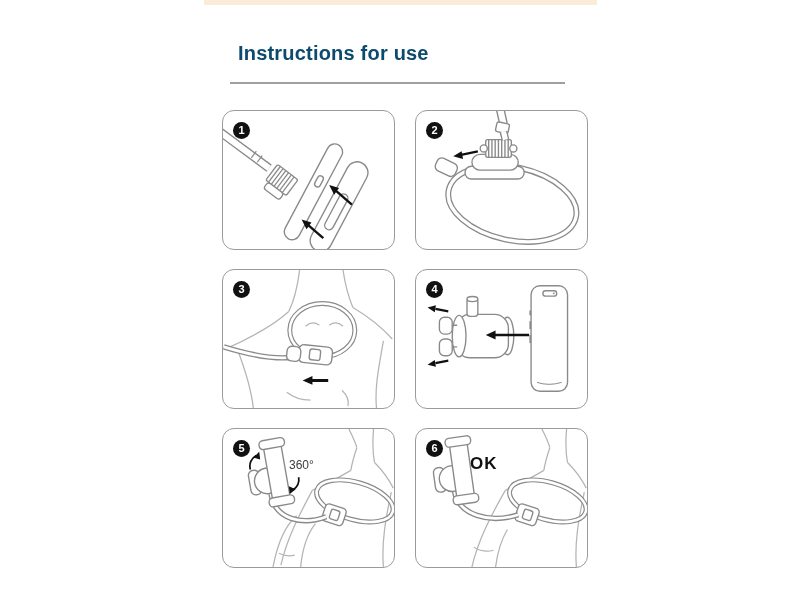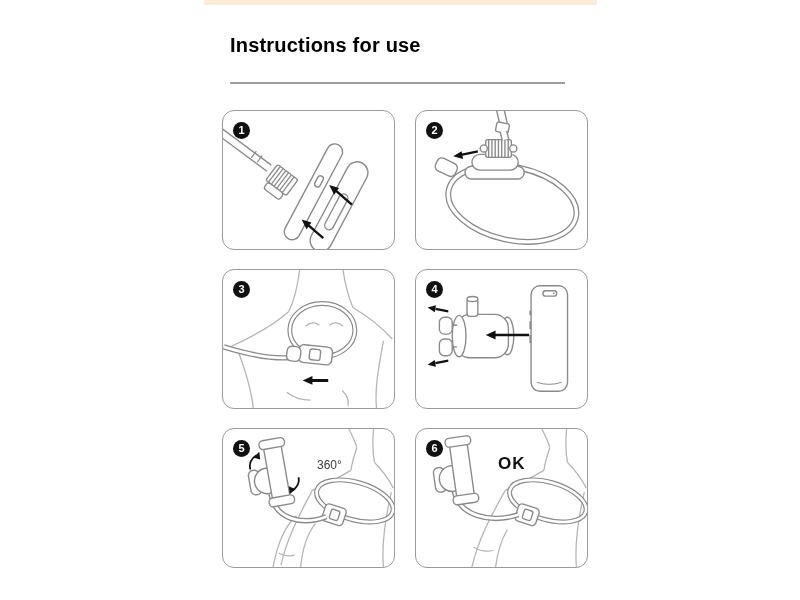--- a/index.html
+++ b/index.html
@@ -2,40 +2,40 @@
 <html><head>
 <meta charset="utf-8">
 <style>
   html,body{margin:0;padding:0;background:#ffffff;}
   .stage{
     position:relative;width:800px;height:600px;background:#ffffff;
     font-family:"Liberation Sans",sans-serif;overflow:hidden;
   }
   .top-strip{position:absolute;left:204px;top:0;width:393px;height:5px;background:#faecd9;}
   .title{
-    position:absolute;left:230px;top:34px;margin:0;
-    font-size:20px;font-weight:600;letter-spacing:.2px;color:#000000;
+    position:absolute;left:230px;top:34px;margin:8px;
+    font-size:20px;font-weight:600;letter-spacing:.2px;color:#0c4a6e;
   }
   .divider{position:absolute;left:230px;top:82px;width:335px;height:1.5px;background:#9f9f9f;}
   .grid{
     position:absolute;left:222px;top:110px;
     display:grid;grid-template-columns:173px 173px;grid-auto-rows:140px;
     column-gap:20px;row-gap:19px;
   }
   .panel{
     position:relative;box-sizing:border-box;background:#fff;
     border:1px solid #9b9b9b;border-radius:12px;overflow:hidden;
   }
   .panel svg{position:absolute;left:0;top:0;width:100%;height:100%;}
   .badge{
     position:absolute;left:10px;top:11px;width:17px;height:17px;z-index:2;
     background:#111;color:#fff;border-radius:50%;
     font-size:11px;font-weight:bold;line-height:17px;text-align:center;
   }
-  .cap{position:absolute;z-index:2;margin-left:28px;}
+  .cap{position:absolute;z-index:2;}
   .cap-360{left:66px;top:29px;font-size:12px;color:#3c3c3c;}
   .cap-ok{left:54px;top:25px;font-size:17px;font-weight:bold;color:#111;letter-spacing:1px;}
 </style>
 </head>
 <body>
 
 <div class="stage">
   <div class="top-strip"></div>
   <h1 class="title">Instructions for use</h1>
   <div class="divider"></div>

